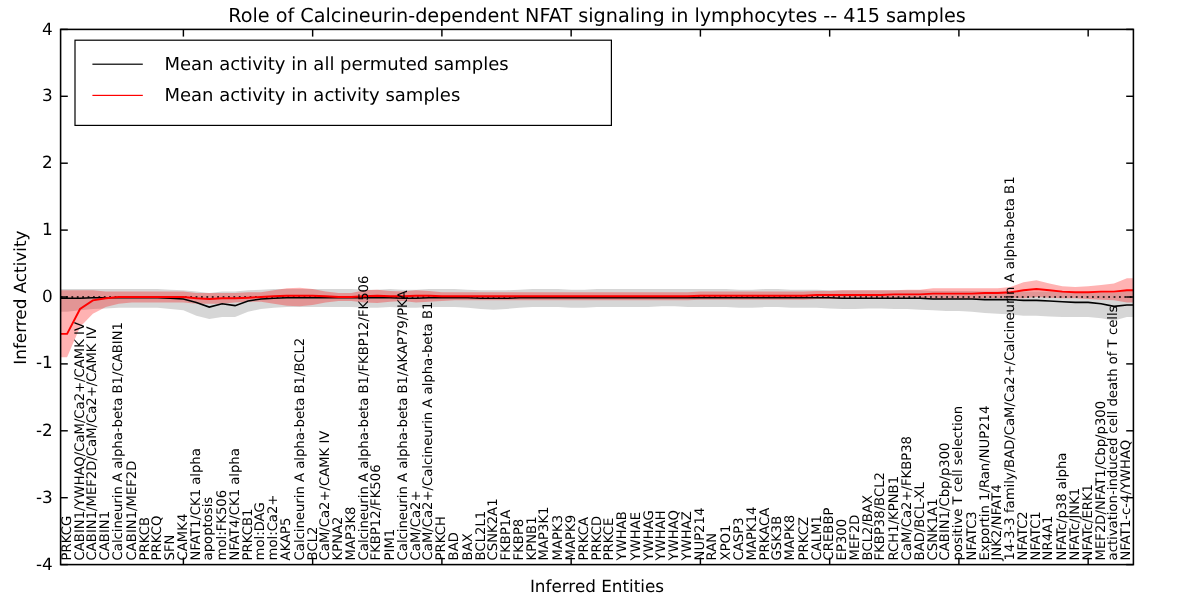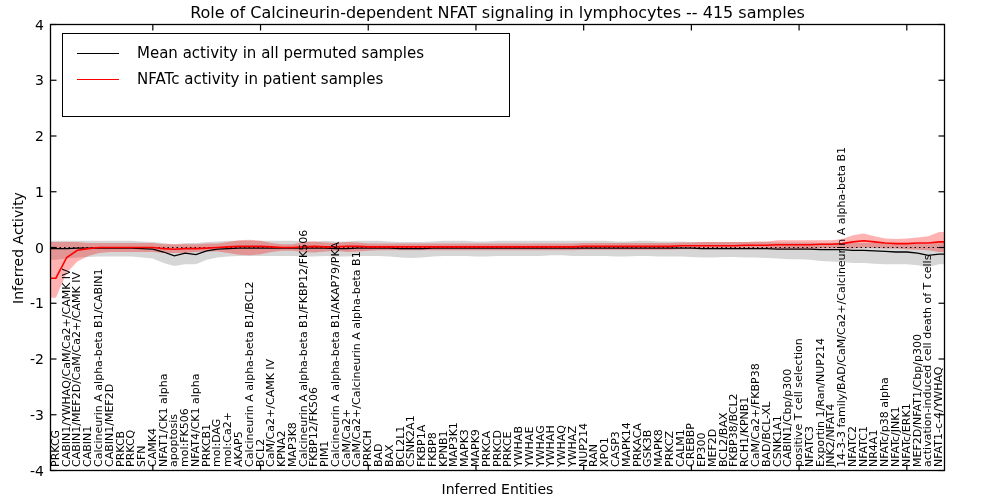--- a/index.html
+++ b/index.html
@@ -8,21 +8,21 @@
   #chart-svg{position:absolute;left:0;top:0;}
   .title{position:absolute;left:50px;width:895px;top:3px;text-align:center;
          font-size:16px;white-space:nowrap;}
   .ylab{position:absolute;left:-52px;top:240px;width:140px;text-align:center;
         font-size:14px;transform:rotate(-90deg);transform-origin:center;}
   .xlab{position:absolute;left:50px;width:895px;top:481px;text-align:center;font-size:14px;}
   .ytick{position:absolute;width:32px;text-align:right;font-size:14px;line-height:14px;}
   .cat{position:absolute;font-size:11px;line-height:10px;white-space:nowrap;
        transform:rotate(-90deg);transform-origin:0 0;}
   .legend{position:absolute;left:62px;top:33px;width:448px;border:1.6px solid #000;
-          background:#fff;box-sizing:border-box;padding:6px 10px 24px 10px;}
+          background:#fff;box-sizing:border-box;padding:6px 10px 12px 10px;}
   .legrow{display:flex;align-items:center;height:26px;}
   .legline{display:inline-block;width:42px;height:0;border-top:1.6px solid #000;margin:0 18px 0 4px;}
   .legtext{font-size:15px;}
 </style>
 </head>
 <body>
 
 <div id="figure">
   <svg id="chart-svg" width="1000" height="500">
       <polygon points="50.5,240.8 55.9,240.8 66.7,240.8 77.4,240.8 88.2,240.8 99.0,240.8 109.7,240.8 120.5,240.8 131.3,240.8 142.1,241.4 152.8,241.9 163.6,243.0 174.4,244.2 185.1,243.0 195.9,243.0 206.7,241.9 217.5,241.4 228.2,240.8 239.0,240.8 249.8,240.8 260.5,240.8 271.3,240.8 282.1,240.8 292.8,240.8 303.6,241.4 314.4,241.4 325.2,240.8 335.9,241.4 346.7,241.4 357.5,240.8 368.2,240.8 379.0,240.8 389.8,241.4 400.6,241.9 411.3,241.9 422.1,241.9 432.9,241.4 443.6,240.8 454.4,240.8 465.2,240.8 476.0,241.4 486.7,241.4 497.5,240.8 508.3,240.8 519.0,240.8 529.8,240.8 540.6,240.8 551.4,240.8 562.1,240.8 572.9,240.8 583.7,240.8 594.4,240.8 605.2,240.8 616.0,241.4 626.8,241.4 637.5,240.8 648.3,240.8 659.1,241.4 669.8,241.4 680.6,241.4 691.4,241.9 702.2,241.9 712.9,241.9 723.7,241.9 734.5,241.9 745.2,241.9 756.0,241.9 766.8,241.9 777.5,242.5 788.3,242.5 799.1,242.5 809.9,242.5 820.6,243.0 831.4,243.0 842.2,243.0 852.9,243.0 863.7,243.0 874.5,243.0 885.3,243.0 896.0,243.6 906.8,243.6 917.6,243.6 928.3,244.2 939.1,241.9 944.5,241.9 944.5,264.2 939.1,264.2 928.3,267.0 917.6,265.3 906.8,264.2 896.0,264.2 885.3,264.2 874.5,263.7 863.7,263.1 852.9,263.1 842.2,262.0 831.4,261.4 820.6,260.9 809.9,259.8 799.1,259.2 788.3,259.2 777.5,258.6 766.8,258.1 756.0,257.5 745.2,257.5 734.5,257.0 723.7,257.0 712.9,257.5 702.2,257.5 691.4,257.0 680.6,256.4 669.8,256.4 659.1,256.4 648.3,255.9 637.5,255.9 626.8,256.4 616.0,256.4 605.2,255.9 594.4,255.9 583.7,255.9 572.9,255.9 562.1,255.3 551.4,255.3 540.6,255.9 529.8,255.9 519.0,255.9 508.3,255.9 497.5,255.9 486.7,256.4 476.0,256.4 465.2,255.9 454.4,255.9 443.6,255.9 432.9,256.4 422.1,257.5 411.3,258.1 400.6,257.5 389.8,256.4 379.0,255.9 368.2,255.9 357.5,255.9 346.7,256.4 335.9,256.4 325.2,255.9 314.4,256.4 303.6,256.4 292.8,255.9 282.1,255.9 271.3,255.9 260.5,255.9 249.8,255.9 239.0,255.9 228.2,256.4 217.5,257.5 206.7,259.8 195.9,264.2 185.1,264.2 174.4,265.9 163.6,263.1 152.8,258.6 142.1,257.5 131.3,256.4 120.5,256.4 109.7,256.4 99.0,256.4 88.2,257.0 77.4,257.5 66.7,258.6 55.9,259.8 50.5,259.8" fill="rgba(0,0,0,0.16)" stroke="none"></polygon>
@@ -168,16 +168,16 @@
       <div class="cat" style="left: 934.114px; top: 467px;">NFAT1-c-4/YWHAQ</div>
     </div>
 
   <div class="legend">
     <div class="legrow">
       <span class="legline" style="border-top-color:#000000"></span>
       <span class="legtext">Mean activity in all permuted samples</span>
     </div>
     <div class="legrow">
       <span class="legline" style="border-top-color:#ff0000"></span>
-      <span class="legtext">NFATc activity in patient samples</span>
+      <span class="legtext">Mean activity in activity samples</span>
     </div>
   </div>
 </div>
 
 </body></html>

